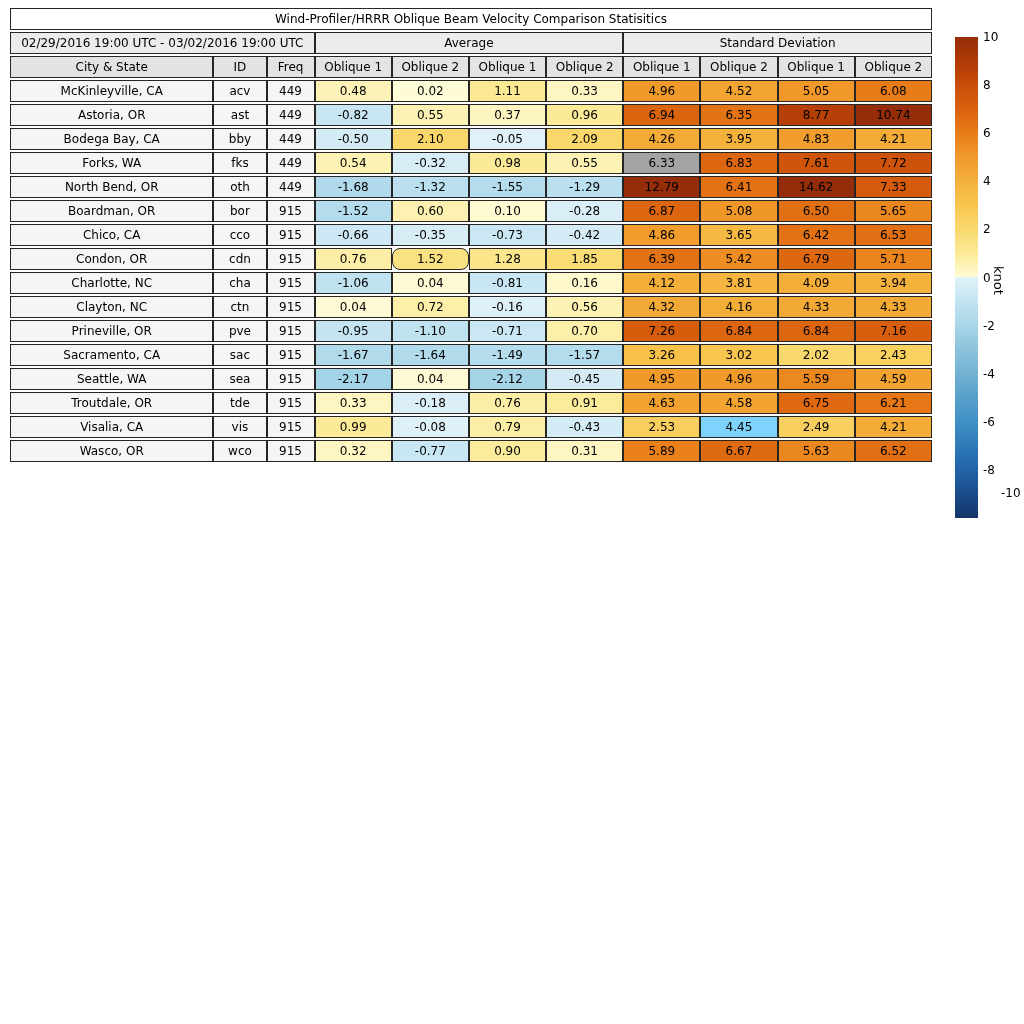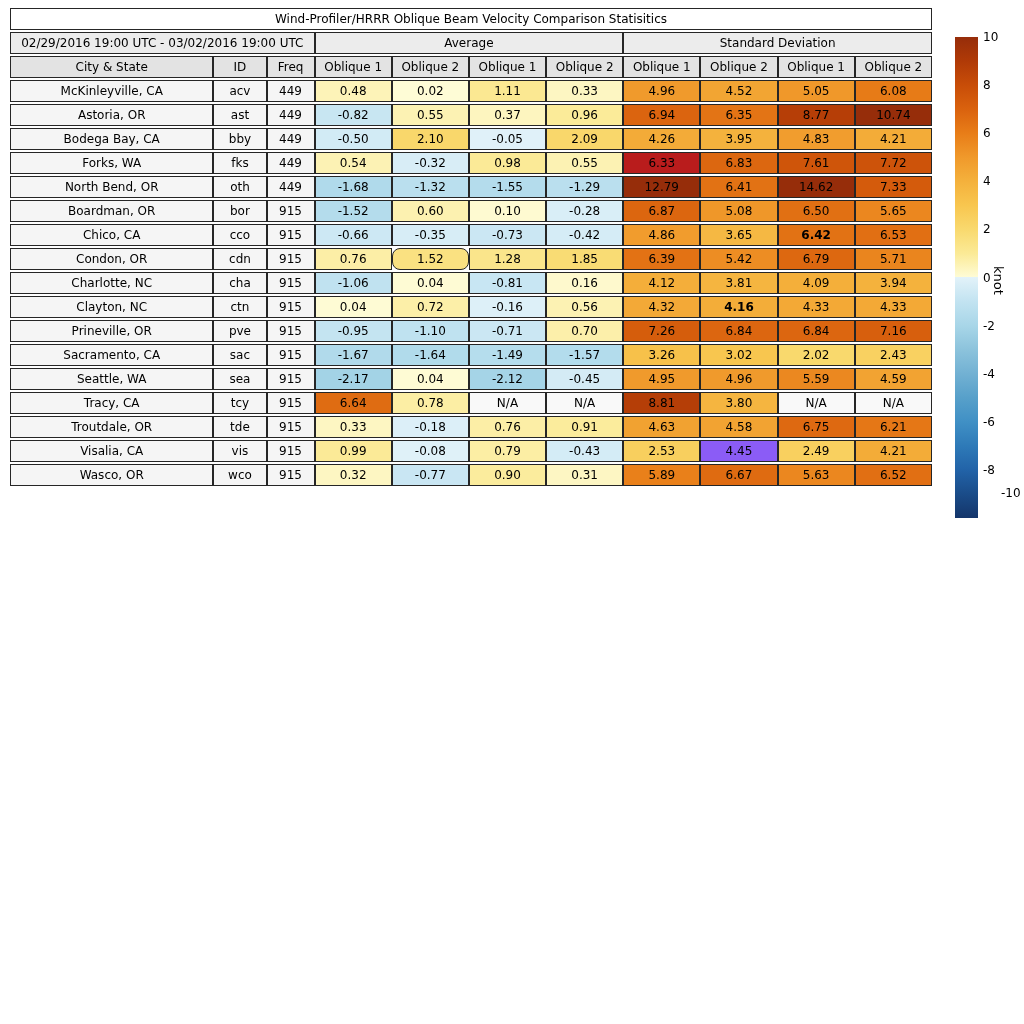--- a/index.html
+++ b/index.html
@@ -107,21 +107,21 @@
           <td class="value-cell" style="background: rgb(243, 172, 56);">4.21</td>
         </tr>
         <tr>
           <td class="label-cell">Forks, WA</td>
           <td class="label-cell">fks</td>
           <td class="label-cell">449</td>
           <td class="value-cell" style="background: rgb(252, 242, 180);">0.54</td>
           <td class="value-cell" style="background: rgb(216, 237, 246);">-0.32</td>
           <td class="value-cell" style="background: rgb(251, 234, 151);">0.98</td>
           <td class="value-cell" style="background: rgb(252, 242, 179);">0.55</td>
-          <td class="value-cell" style="background: #b91c1c;">6.33</td>
+          <td class="value-cell" style="background: #a3a3a3;">6.33</td>
           <td class="value-cell" style="background: rgb(220, 103, 16);">6.83</td>
           <td class="value-cell" style="background: rgb(207, 85, 10);">7.61</td>
           <td class="value-cell" style="background: rgb(205, 83, 10);">7.72</td>
         </tr>
         <tr>
           <td class="label-cell">North Bend, OR</td>
           <td class="label-cell">oth</td>
           <td class="label-cell">449</td>
           <td class="value-cell" style="background: rgb(176, 218, 235);">-1.68</td>
           <td class="value-cell" style="background: rgb(186, 223, 238);">-1.32</td>
@@ -148,21 +148,21 @@
         <tr>
           <td class="label-cell">Chico, CA</td>
           <td class="label-cell">cco</td>
           <td class="label-cell">915</td>
           <td class="value-cell" style="background: rgb(205, 232, 244);">-0.66</td>
           <td class="value-cell" style="background: rgb(215, 237, 246);">-0.35</td>
           <td class="value-cell" style="background: rgb(203, 231, 243);">-0.73</td>
           <td class="value-cell" style="background: rgb(213, 236, 246);">-0.42</td>
           <td class="value-cell" style="background: rgb(241, 156, 45);">4.86</td>
           <td class="value-cell" style="background: rgb(245, 184, 67);">3.65</td>
-          <td class="value-cell" style="background: rgb(226, 114, 20); font-weight: bold;">6.42</td>
+          <td class="value-cell" style="background: rgb(226, 114, 20);">6.42</td>
           <td class="value-cell" style="background: rgb(225, 111, 19);">6.53</td>
         </tr>
         <tr>
           <td class="label-cell">Condon, OR</td>
           <td class="label-cell">cdn</td>
           <td class="label-cell">915</td>
           <td class="value-cell" style="background: rgb(252, 238, 166);">0.76</td>
           <td class="value-cell" style="background: rgb(250, 225, 129); border-radius: 8px;">1.52</td>
           <td class="value-cell" style="background: rgb(250, 229, 139);">1.28</td>
           <td class="value-cell" style="background: rgb(249, 220, 116);">1.85</td>
@@ -186,21 +186,21 @@
         </tr>
         <tr>
           <td class="label-cell">Clayton, NC</td>
           <td class="label-cell">ctn</td>
           <td class="label-cell">915</td>
           <td class="value-cell" style="background: rgb(254, 251, 212);">0.04</td>
           <td class="value-cell" style="background: rgb(252, 239, 168);">0.72</td>
           <td class="value-cell" style="background: rgb(221, 240, 248);">-0.16</td>
           <td class="value-cell" style="background: rgb(252, 242, 179);">0.56</td>
           <td class="value-cell" style="background: rgb(243, 169, 55);">4.32</td>
-          <td class="value-cell" style="background: rgb(243, 173, 57); font-weight: bold;">4.16</td>
+          <td class="value-cell" style="background: rgb(243, 173, 57);">4.16</td>
           <td class="value-cell" style="background: rgb(243, 169, 54);">4.33</td>
           <td class="value-cell" style="background: rgb(243, 169, 54);">4.33</td>
         </tr>
         <tr>
           <td class="label-cell">Prineville, OR</td>
           <td class="label-cell">pve</td>
           <td class="label-cell">915</td>
           <td class="value-cell" style="background: rgb(196, 228, 241);">-0.95</td>
           <td class="value-cell" style="background: rgb(191, 226, 240);">-1.10</td>
           <td class="value-cell" style="background: rgb(203, 231, 243);">-0.71</td>
@@ -230,33 +230,20 @@
           <td class="value-cell" style="background: rgb(163, 211, 230);">-2.17</td>
           <td class="value-cell" style="background: rgb(254, 251, 212);">0.04</td>
           <td class="value-cell" style="background: rgb(165, 212, 231);">-2.12</td>
           <td class="value-cell" style="background: rgb(212, 235, 245);">-0.45</td>
           <td class="value-cell" style="background: rgb(240, 154, 44);">4.95</td>
           <td class="value-cell" style="background: rgb(240, 154, 44);">4.96</td>
           <td class="value-cell" style="background: rgb(235, 136, 32);">5.59</td>
           <td class="value-cell" style="background: rgb(242, 163, 50);">4.59</td>
         </tr>
         <tr>
-          <td class="label-cell">Tracy, CA</td>
-          <td class="label-cell">tcy</td>
-          <td class="label-cell">915</td>
-          <td class="value-cell" style="background: rgb(223, 108, 18);">6.64</td>
-          <td class="value-cell" style="background: rgb(252, 238, 164);">0.78</td>
-          <td class="value-cell" style="background: rgb(249, 249, 249);">N/A</td>
-          <td class="value-cell" style="background: rgb(249, 249, 249);">N/A</td>
-          <td class="value-cell" style="background: rgb(181, 62, 7);">8.81</td>
-          <td class="value-cell" style="background: rgb(245, 181, 64);">3.80</td>
-          <td class="value-cell" style="background: rgb(249, 249, 249);">N/A</td>
-          <td class="value-cell" style="background: rgb(249, 249, 249);">N/A</td>
-        </tr>
-        <tr>
           <td class="label-cell">Troutdale, OR</td>
           <td class="label-cell">tde</td>
           <td class="label-cell">915</td>
           <td class="value-cell" style="background: rgb(253, 246, 194);">0.33</td>
           <td class="value-cell" style="background: rgb(220, 239, 248);">-0.18</td>
           <td class="value-cell" style="background: rgb(252, 238, 166);">0.76</td>
           <td class="value-cell" style="background: rgb(251, 236, 156);">0.91</td>
           <td class="value-cell" style="background: rgb(241, 162, 49);">4.63</td>
           <td class="value-cell" style="background: rgb(242, 163, 50);">4.58</td>
           <td class="value-cell" style="background: rgb(222, 105, 17);">6.75</td>
@@ -264,21 +251,21 @@
         </tr>
         <tr>
           <td class="label-cell">Visalia, CA</td>
           <td class="label-cell">vis</td>
           <td class="label-cell">915</td>
           <td class="value-cell" style="background: rgb(251, 234, 151);">0.99</td>
           <td class="value-cell" style="background: rgb(223, 241, 248);">-0.08</td>
           <td class="value-cell" style="background: rgb(252, 238, 164);">0.79</td>
           <td class="value-cell" style="background: rgb(212, 236, 246);">-0.43</td>
           <td class="value-cell" style="background: rgb(248, 207, 94);">2.53</td>
-          <td class="value-cell" style="background: #8b5cf6;">4.45</td>
+          <td class="value-cell" style="background: #7dd3fc;">4.45</td>
           <td class="value-cell" style="background: rgb(249, 208, 95);">2.49</td>
           <td class="value-cell" style="background: rgb(243, 172, 56);">4.21</td>
         </tr>
         <tr>
           <td class="label-cell">Wasco, OR</td>
           <td class="label-cell">wco</td>
           <td class="label-cell">915</td>
           <td class="value-cell" style="background: rgb(253, 246, 194);">0.32</td>
           <td class="value-cell" style="background: rgb(201, 230, 243);">-0.77</td>
           <td class="value-cell" style="background: rgb(251, 236, 157);">0.90</td>

